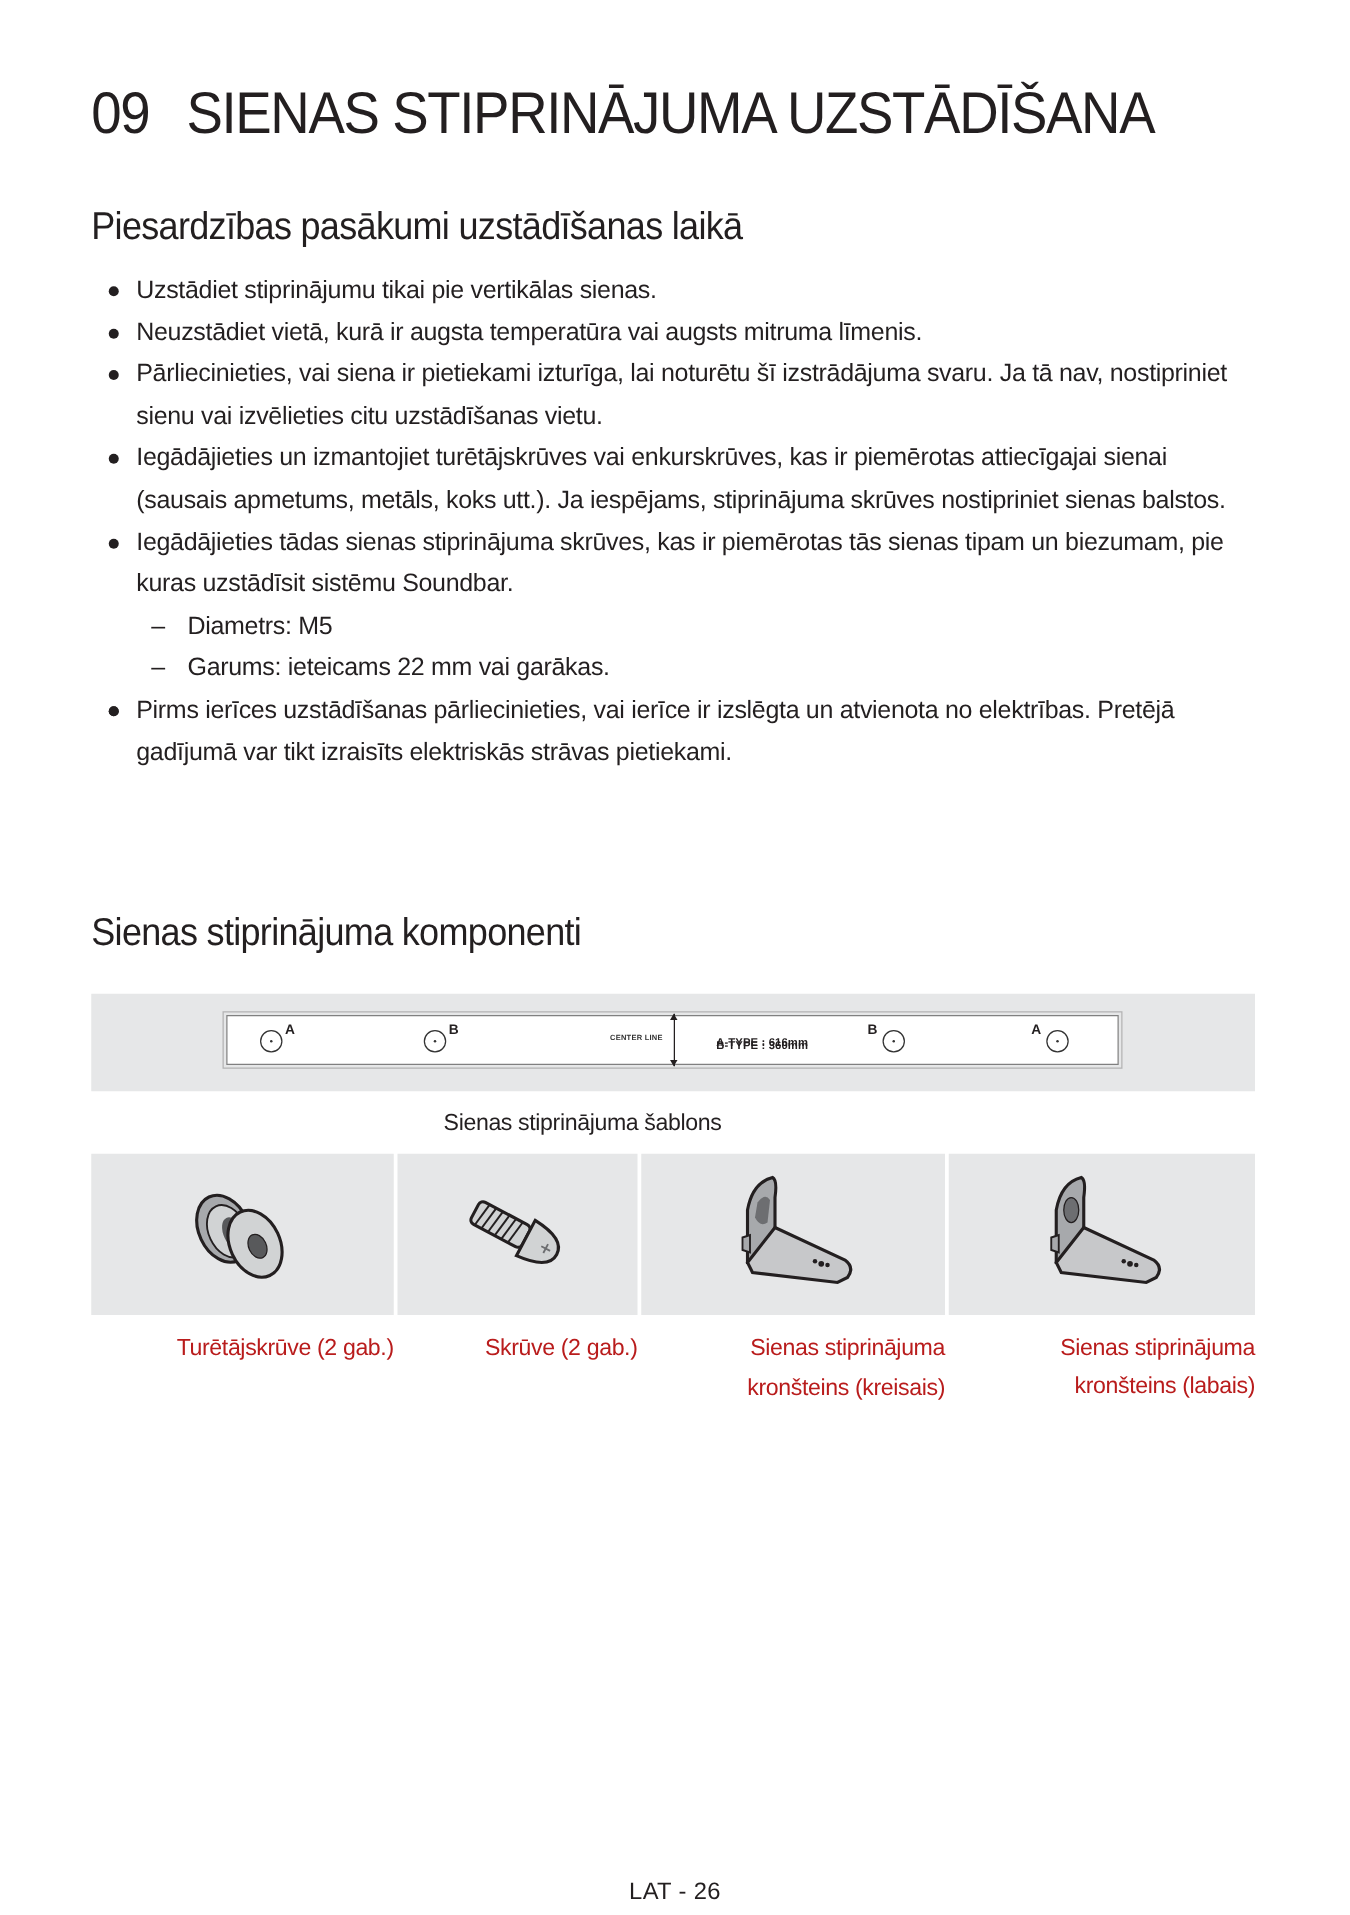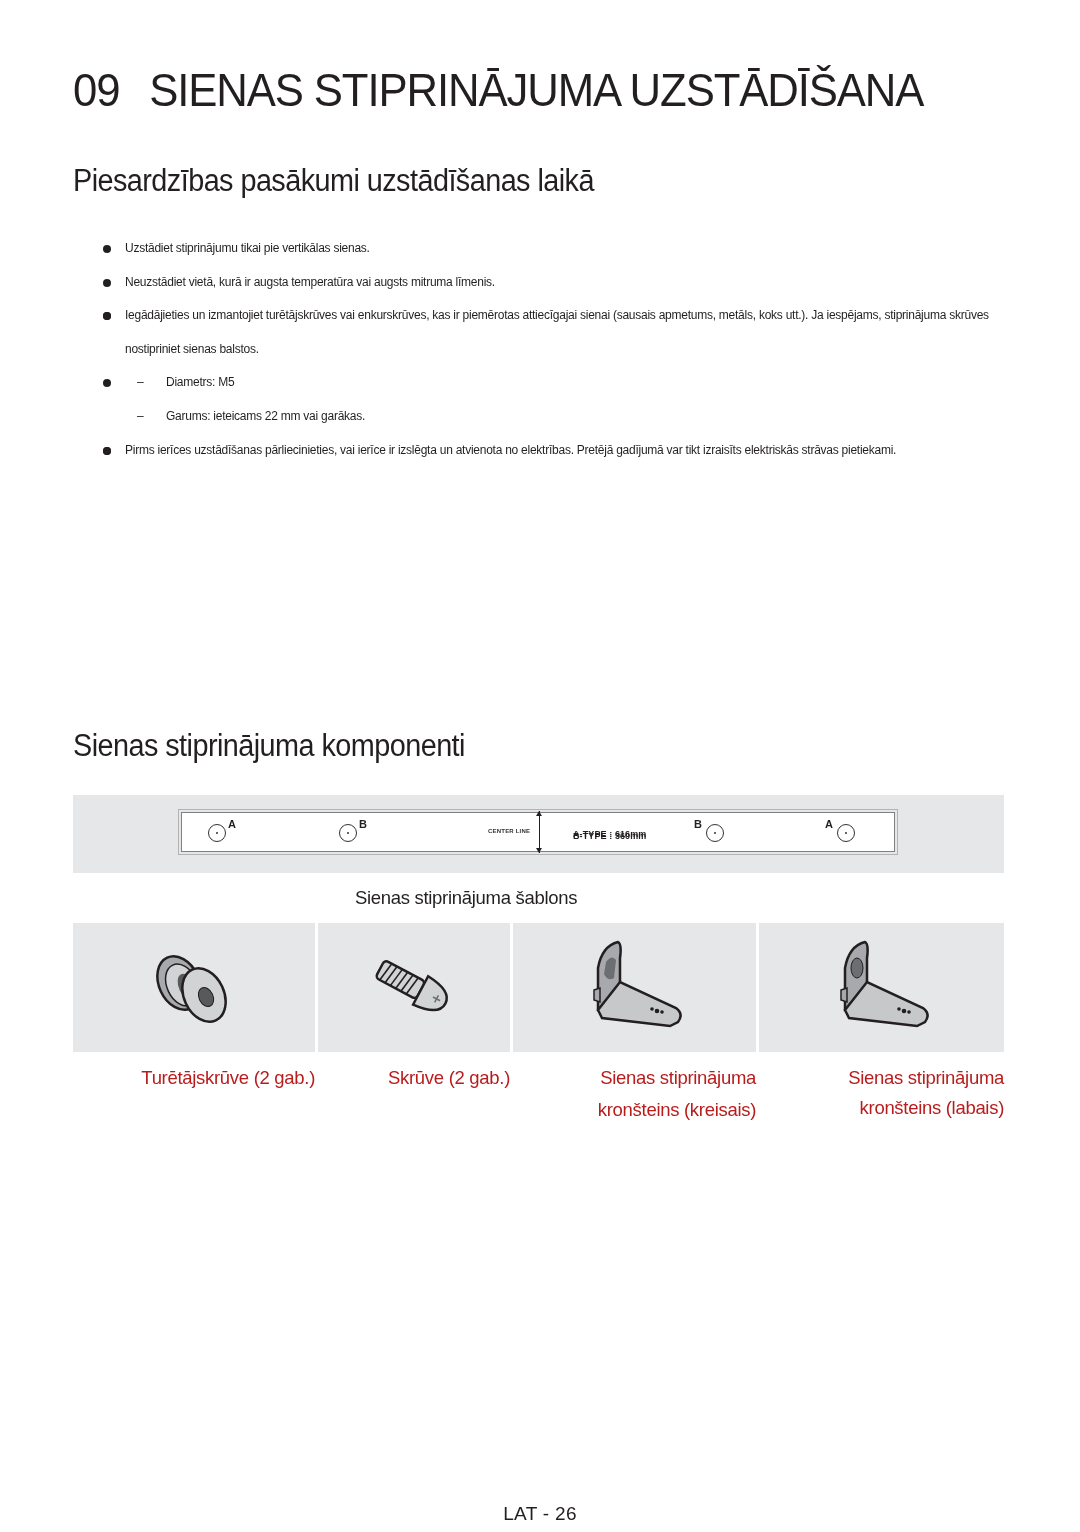--- a/index.html
+++ b/index.html
@@ -12,22 +12,22 @@
     font-size: 47px; font-weight: normal; letter-spacing: -1.2px;
     color: #231f20; white-space: nowrap; transform: scaleX(0.93); transform-origin: left top;
   }
   .page-title .num { display: inline-block; margin-right: 32px; }
   .section-title {
     position: absolute; left: 73px; margin: 0;
     font-size: 31px; font-weight: normal; letter-spacing: -0.6px; color: #231f20;
     white-space: nowrap; transform: scaleX(0.93); transform-origin: left top;
   }
   .bullets {
-    position: absolute; left: 73px; top: 216px; width: 920px; margin: 16px; padding: 0;
-    list-style: none; font-size: 12px; line-height: 33.6px; color: #231f20;
+    position: absolute; left: 73px; top: 216px; width: 920px; margin: 0; padding: 0;
+    list-style: none; font-size: 20px; line-height: 33.6px; color: #231f20;
   }
   .bullets li { position: relative; padding-left: 36px; letter-spacing: -0.25px; }
   .bullets li .dot {
     position: absolute; left: 14px; top: 13px; width: 8px; height: 8px;
     border-radius: 50%; background: #231f20;
   }
   .bullets li.sub { padding-left: 77px; }
   .bullets li.sub .dash {
     position: absolute; left: 48px; top: 0;
   }
@@ -76,23 +76,23 @@
 
 <h1 class="page-title">
   <span class="num">09</span><span>SIENAS STIPRINĀJUMA UZSTĀDĪŠANA</span>
 </h1>
 
 <h2 class="section-title" style="top:163px;">Piesardzības pasākumi uzstādīšanas laikā</h2>
 
 <ul class="bullets">
   <li><span class="dot"></span><span>Uzstādiet stiprinājumu tikai pie vertikālas sienas.</span></li>
   <li><span class="dot"></span><span>Neuzstādiet vietā, kurā ir augsta temperatūra vai augsts mitruma līmenis.</span></li>
-  <li><span class="dot"></span></li>
+  <li><span class="dot"></span><span>Pārliecinieties, vai siena ir pietiekami izturīga, lai noturētu šī izstrādājuma svaru. Ja tā nav, nostipriniet sienu vai izvēlieties citu uzstādīšanas vietu.</span></li>
   <li><span class="dot"></span><span>Iegādājieties un izmantojiet turētājskrūves vai enkurskrūves, kas ir piemērotas attiecīgajai sienai (sausais apmetums, metāls, koks utt.). Ja iespējams, stiprinājuma skrūves nostipriniet sienas balstos.</span></li>
-  <li><span class="dot"></span></li>
+  <li><span class="dot"></span><span>Iegādājieties tādas sienas stiprinājuma skrūves, kas ir piemērotas tās sienas tipam un biezumam, pie kuras uzstādīsit sistēmu Soundbar.</span></li>
   <li class="sub"><span class="dash">–</span><span>Diametrs: M5</span></li>
   <li class="sub"><span class="dash">–</span><span>Garums: ieteicams 22 mm vai garākas.</span></li>
   <li><span class="dot"></span></li>
   <li><span class="dot"></span><span>Pirms ierīces uzstādīšanas pārliecinieties, vai ierīce ir izslēgta un atvienota no elektrības. Pretējā gadījumā var tikt izraisīts elektriskās strāvas pietiekami.</span></li>
 </ul>
 
 <h2 class="section-title" style="top:728px;">Sienas stiprinājuma komponenti</h2>
 
 <div class="template-panel gray">
   <div class="template-strip">

